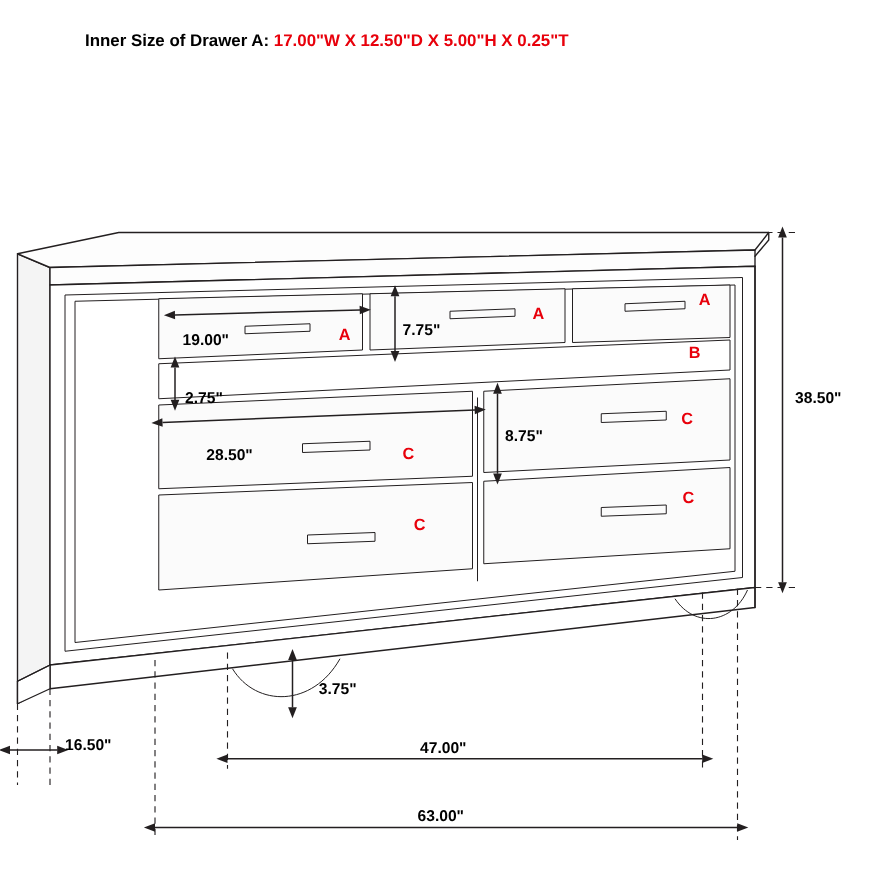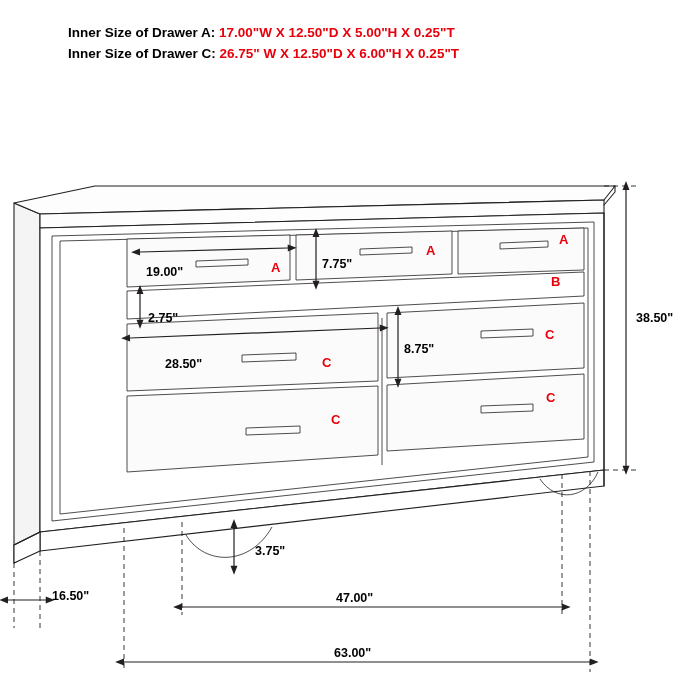--- a/index.html
+++ b/index.html
@@ -88,24 +88,20 @@
 </style>
 </head>
 <body>
 
 <div id="page">
 
   <div class="spec-block">
     <div class="spec-line">
       <span>Inner Size of Drawer A:</span>
       <span class="red">17.00"W X 12.50"D X 5.00"H X 0.25"T</span>
-    </div>
-    <div class="spec-line">
-      <span>Inner Size of Drawer C:</span>
-      <span class="red">26.75" W X 12.50"D X 6.00"H X 0.25"T</span>
     </div>
   </div>
 
   <svg class="diagram" viewBox="0 0 700 700">
     <defs>
       <marker id="arrowStart" markerWidth="9" markerHeight="9" refX="8" refY="3.2" orient="auto" markerUnits="strokeWidth">
         <path d="M8,0.3 L0.6,3.2 L8,6.1 z" fill="#231f20"></path>
       </marker>
       <marker id="arrowEnd" markerWidth="9" markerHeight="9" refX="1" refY="3.2" orient="auto" markerUnits="strokeWidth">
         <path d="M0.8,0.3 L8.2,3.2 L0.8,6.1 z" fill="#231f20"></path>

